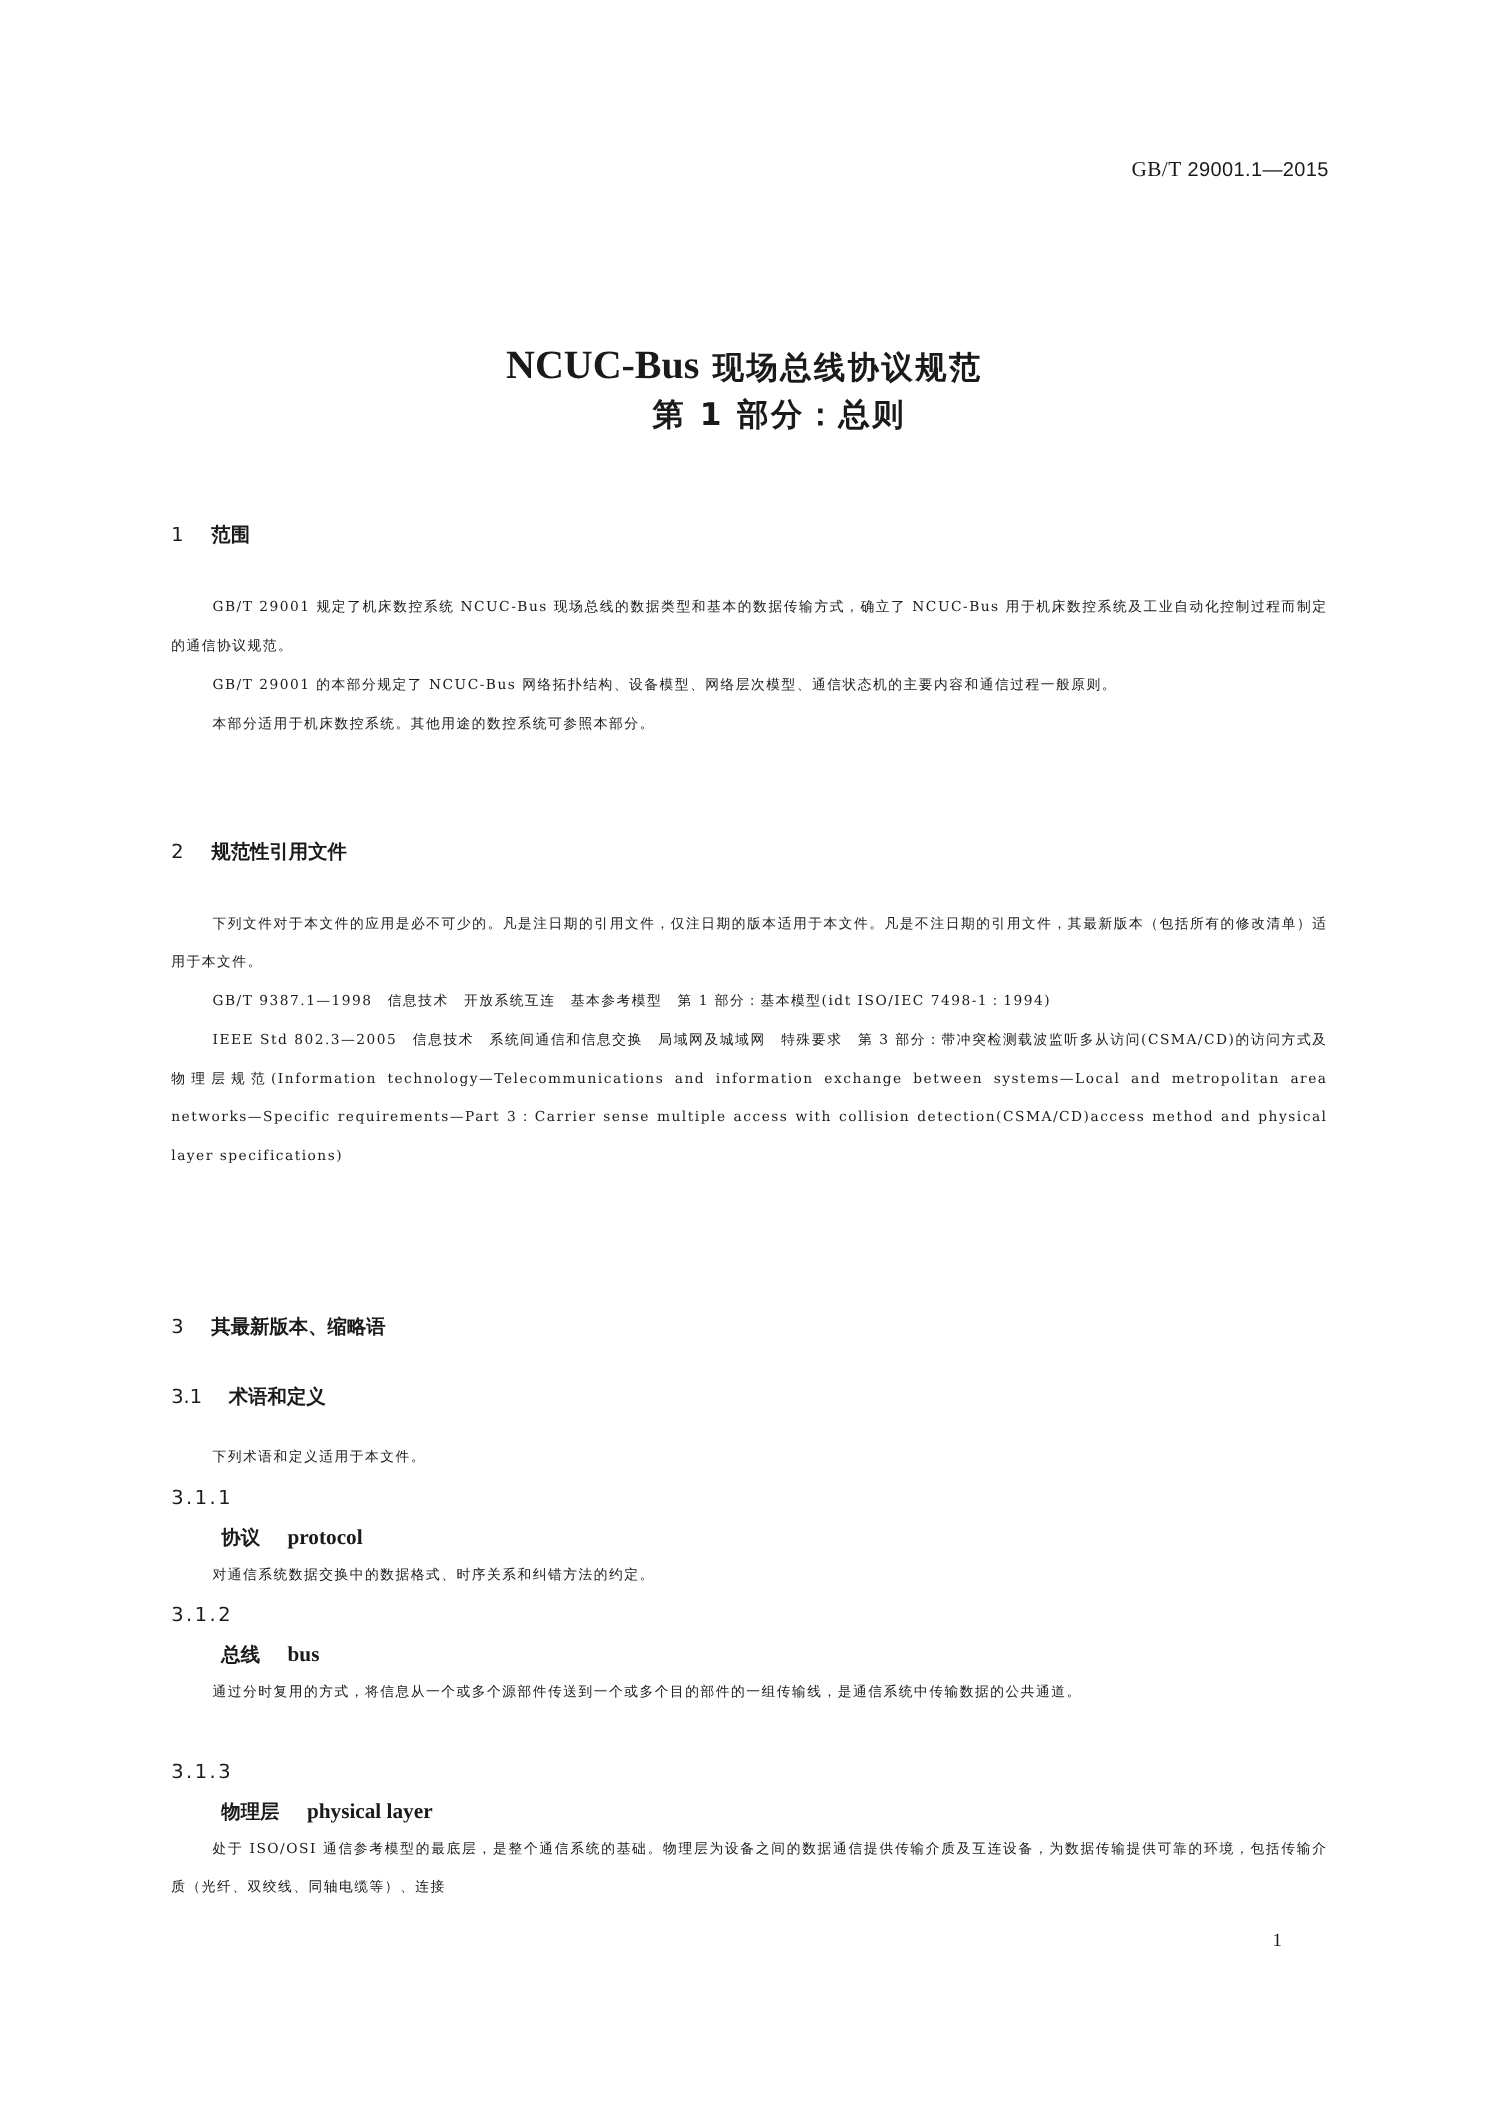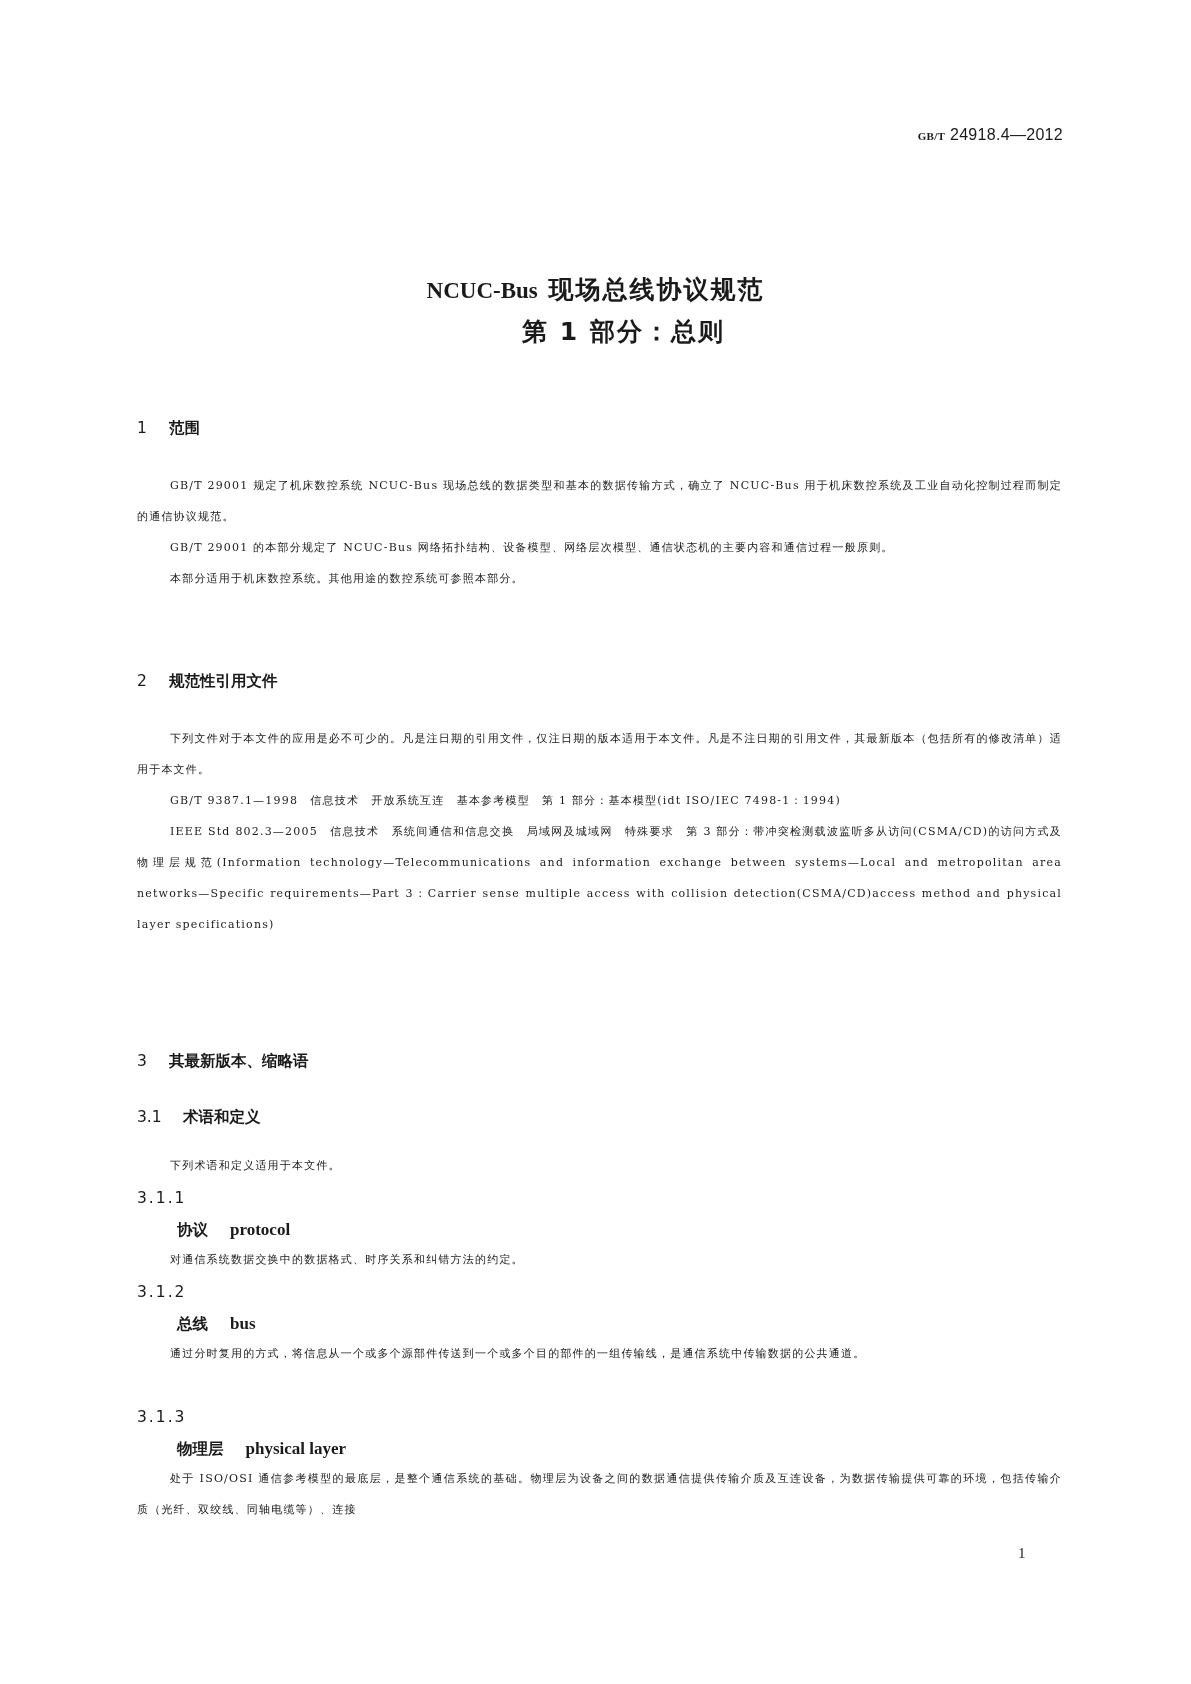--- a/index.html
+++ b/index.html
@@ -1,44 +1,44 @@
 <!DOCTYPE html>
 <html><head>
 <meta charset="utf-8">
 <style>
   html, body { margin: 0; padding: 0; background: #ffffff; }
   body { width: 1191px; height: 1684px; position: relative; overflow: hidden;
          color: #1a1a1a; font-family: "DejaVu Serif", "Liberation Serif", serif; }
   .page { position: absolute; left: 0; top: 0; width: 1191px; height: 1684px; }
   .std-code { position: absolute; right: 128px; top: 126px; font-size: 16px;
               font-family: "Liberation Sans", sans-serif; letter-spacing: 0.3px; }
-  .std-code b { font-family: "Liberation Serif", serif; font-weight: bold; font-size: 11px; }
+  .std-code b { font-family: "Liberation Serif", serif; font-weight: normal; font-size: 17px; }
   .title { position: absolute; left: 0; width: 1191px; text-align: center;
            font-family: "DejaVu Sans", sans-serif; font-size: 25px; font-weight: bold; letter-spacing: 2px; }
-  .title .latin { font-family: "Liberation Serif", serif; font-size: 23px; letter-spacing: 0; }
+  .title .latin { font-family: "Liberation Serif", serif; font-size: 32px; letter-spacing: 0; }
   .t1 { top: 230px; } .t2 { top: 273px; } .t3 { top: 315px; padding-left: 28px; }
   .block { position: absolute; left: 137px; width: 925px; font-size: 11px; line-height: 31px; }
   .h1 { position: absolute; left: 137px; font-family: "DejaVu Sans", sans-serif; font-size: 15.5px; font-weight: bold; }
   .h1 .num { font-weight: normal; display: inline-block; width: 32px; }
   .h2 .num { width: 46px; }
   .clause { position: absolute; left: 137px; font-family: "DejaVu Sans", sans-serif; font-size: 15.5px; letter-spacing: 2px; }
   .term { position: absolute; left: 177px; font-family: "DejaVu Sans", sans-serif; font-weight: bold; font-size: 15.5px; }
   .term .en { font-family: "Liberation Serif", serif; font-size: 17px; margin-left: 22px; text-align: center; }
   p { margin: 0; text-align: justify; letter-spacing: 1.2px; }
   p.ind { text-indent: 33px; }
   .pageno { position: absolute; left: 1018px; top: 1545px; font-size: 15px; font-family: "Liberation Serif", serif; }
 </style>
 </head>
 <body>
 
 <div class="page">
 
   <div class="std-code">
     <b>GB/T</b>
-    <span>24918.4—2012</span>
+    <span>29001.1—2015</span>
   </div>
 
   <div class="title t2">
     <span class="latin">NCUC-Bus</span>
     <span>现场总线协议规范</span>
   </div>
   <div class="title t3">第 1 部分：总则</div>
 
   <div class="h1" style="top:418px">
     <span class="num">1</span><span>范围</span>

